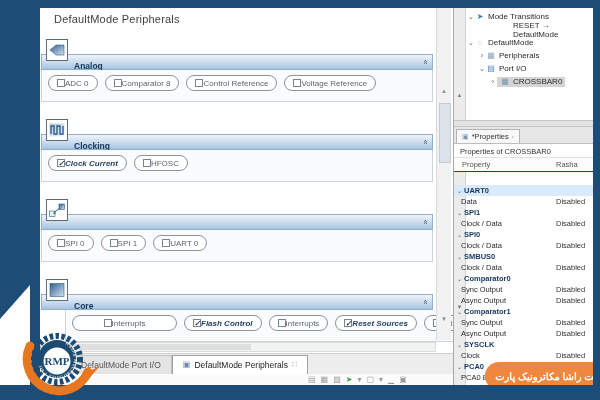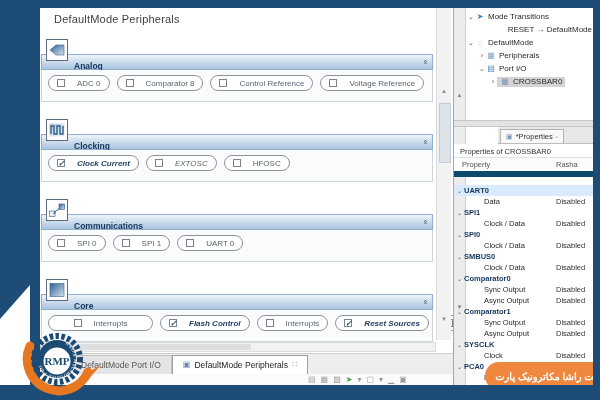--- a/index.html
+++ b/index.html
@@ -17,21 +17,21 @@
   
   .section{position:absolute;left:0;width:396px;}
   .group-iconbox{position:absolute;left:6px;width:22px;height:22px;background:#fff;border:1px solid #5d6c7c;
                  display:flex;align-items:center;justify-content:center;z-index:2;box-sizing:border-box;}
   .group-header{position:absolute;left:1px;width:392px;height:16px;box-sizing:border-box;
                 background:linear-gradient(#eff4fa,#a7c4df);border:1px solid #8fb0cf;}
   .group-header .gname{margin-left:32px;font-size:8.5px;font-weight:bold;color:#17365d;line-height:14px;display:inline-block;}
   .group-header .pin{position:absolute;right:5px;top:3px;font-size:8px;color:#2c4a6b;transform:rotate(90deg);line-height:8px;}
   .group-body{position:absolute;left:1px;width:392px;height:32px;box-sizing:border-box;background:#fafbfd;
               border:1px solid #ccd4dd;border-top:none;display:flex;gap:7px;padding:5px 0 0 6px;align-items:flex-start;}
-  .toggle-btn{display:inline-flex;align-items:center;gap:12px;height:16px;padding:0 8px;background:#fff;
+  .toggle-btn{display:inline-flex;align-items:center;gap:0;height:16px;padding:0 8px;background:#fff;
               border:1px solid #8a949e;border-radius:8px;font-size:8px;color:#5a6570;box-sizing:border-box;white-space:nowrap;}
   .toggle-btn .cb{width:8px;height:8px;border:1px solid #7a848e;font-size:8px;line-height:7px;color:#1d3a5f;
                   background:#fff;display:inline-block;text-align:center;box-sizing:border-box;}
   .toggle-btn.checked{color:#1d3a5f;font-weight:bold;font-style:italic;}
   .toggle-btn.italic{font-style:italic;}
   .toggle-btn.wide{min-width:105px;justify-content:center;}
   
   .vscroll{position:absolute;left:396px;top:0;width:15px;height:332px;background:#f2f2f2;border-left:1px solid #dadada;box-sizing:border-box;}
   .vscroll .arr{position:absolute;left:0;width:100%;text-align:center;font-size:6px;color:#8a8a8a;}
   .vscroll .thumb{position:absolute;left:2px;width:10px;top:95px;height:58px;background:#dde3e9;border:1px solid #c3ccd5;}
@@ -54,35 +54,35 @@
   .panel{position:absolute;left:413px;top:0;width:140px;height:377px;background:#fff;border-left:1px solid #a8a8a8;box-sizing:border-box;}
   .panel-scroll{position:absolute;left:0;top:0;width:12px;height:377px;background:#ececec;border-right:1px solid #d2d2d2;box-sizing:border-box;}
   .panel-scroll .arr{position:absolute;left:0;width:100%;text-align:center;font-size:6px;color:#808080;}
   .tree{position:absolute;left:13px;top:2px;right:1px;}
   .trow{height:13px;display:flex;align-items:center;font-size:8px;color:#2b2b2b;cursor:default;}
   .trow .exp{width:8px;font-size:7px;color:#555;text-align:center;flex:0 0 8px;}
   .trow .ticn{width:10px;font-size:8px;text-align:center;flex:0 0 10px;line-height:10px;}
   .trow .sel{background:#d4d4d4;padding:0 3px;display:inline-flex;align-items:center;gap:3px;}
   .splitter{position:absolute;left:0;top:112px;width:139px;height:7px;background:#e3e3e3;border-top:1px solid #c6c6c6;border-bottom:1px solid #c6c6c6;box-sizing:border-box;}
   .props{position:absolute;left:0;top:119px;width:139px;bottom:0;}
-  .props-tabs{height:16px;background:#e7e7e7;border-bottom:1px solid #bdbdbd;position:relative;margin-left:44px;}
+  .props-tabs{height:16px;background:#e7e7e7;border-bottom:1px solid #bdbdbd;position:relative;}
   .props-tab{position:absolute;left:2px;top:2px;height:14px;background:#f8f8f8;border:1px solid #b3b3b3;border-bottom:none;
              display:flex;align-items:center;gap:3px;padding:0 5px;font-size:7.5px;color:#333;box-sizing:border-box;}
   .props-tab .picn{font-size:7px;color:#7c97b4;line-height:7px;}
   .props-tab .pclose{font-size:6px;color:#999;line-height:6px;}
   .props-caption{height:14px;font-size:7.5px;color:#333;padding:3px 0 0 6px;border-bottom:1px solid #e2e2e2;background:#fff;box-sizing:border-box;}
   .props-subtabs{height:15px;background:#f3f3f3;border-bottom:1px solid #cfcfcf;position:relative;}
   .subtab{position:absolute;left:3px;top:1px;height:14px;padding:0 8px;background:#fbfbfb;border:1px solid #c5c5c5;border-bottom:none;
           font-size:7.5px;color:#444;line-height:13px;box-sizing:border-box;}
-  .props-header{height:13px;font-size:7.5px;color:#555;border-bottom:6px solid #0c4a6e;background:#fcfcfc;position:relative;}
+  .props-header{height:13px;font-size:7.5px;color:#555;border-bottom:1px solid #0c4a6e;background:#fcfcfc;position:relative;}
   .props-header .c1{position:absolute;left:8px;top:2px;}
   .props-header .c2{position:absolute;left:102px;top:2px;}
   .props-rows{position:absolute;left:0;top:58px;right:0;bottom:0;overflow:hidden;}
   .prow{height:11px;display:flex;align-items:center;font-size:7.5px;box-sizing:border-box;}
-  .prow .pname{flex:1;padding-left:30px;color:#2a2a2a;white-space:nowrap;overflow:hidden;}
+  .prow .pname{flex:1;padding-left:7px;color:#2a2a2a;white-space:nowrap;overflow:hidden;}
   .prow.group .pname{padding-left:3px;font-weight:bold;color:#14365c;}
   .prow .gexp{font-size:6px;color:#555;margin-right:2px;font-weight:normal;}
   .prow .pval{width:37px;color:#333;white-space:nowrap;}
   .prow.highlight{background:#d9eafc;}
   
   .badge{position:absolute;left:445px;top:354px;width:138px;height:28px;background:#f0873e;border-radius:14px;
          display:flex;align-items:center;justify-content:center;z-index:9;}
   .badge span{color:#ffffff;font-size:10px;font-weight:bold;direction:rtl;unicode-bidi:bidi-override;}
   .logo{position:absolute;left:8px;top:322px;width:98px;height:76px;z-index:10;}
 </style>
@@ -136,24 +136,20 @@
             </defs>
             <rect x="0.5" y="0.5" width="15" height="13" fill="url(#bgb)" opacity="0.35"></rect>
             <path d="M2 11 V3 H5 V11 H8 V3 H11 V11 H14 V3" fill="none" stroke="#2e5f8f" stroke-width="1.4"></path>
           </svg>
         </div>
         <div class="group-header" style="top: 126px;"><span class="gname">Clocking</span><span class="pin">«</span></div>
         <div class="group-body" style="top: 142px;">
           <div class="toggle-btn checked">
             <span class="cb">✓</span>
             <span>Clock Current</span>
-          </div>
-          <div class="toggle-btn italic">
-            <span class="cb"></span>
-            <span>EXTOSC</span>
           </div>
           <div class="toggle-btn">
             <span class="cb"></span>
             <span>HFOSC</span>
           </div>
         </div>
       </div>
       <div class="section" style="top: 0px;">
         <div class="group-iconbox" style="top: 191px;">
           <svg width="16" height="14" viewBox="0 0 16 14">
@@ -162,21 +158,21 @@
                 <stop offset="0" stop-color="#2e5f8f"></stop>
                 <stop offset="1" stop-color="#d5e3f2"></stop>
               </linearGradient>
             </defs>
             <rect x="10" y="1" width="5.5" height="5.5" fill="url(#bgc)" stroke="#2e5f8f" stroke-width="0.6"></rect>
             <rect x="0.5" y="8" width="5.5" height="5.5" fill="#e8eef5" stroke="#2e5f8f" stroke-width="0.6"></rect>
             <path d="M5 9.5 L11 5" stroke="#2e5f8f" stroke-width="1"></path>
             <path d="M4 11 L7 10.5 L5.5 8.5 Z" fill="#2e5f8f"></path>
           </svg>
         </div>
-        <div class="group-header" style="top: 206px;"><span class="gname">Communications</span><span class="pin">«</span></div>
+        <div class="group-header" style="top: 206px;"><span class="pin">«</span></div>
         <div class="group-body" style="top: 222px;">
           <div class="toggle-btn">
             <span class="cb"></span>
             <span>SPI 0</span>
           </div>
           <div class="toggle-btn">
             <span class="cb"></span>
             <span>SPI 1</span>
           </div>
           <div class="toggle-btn">
@@ -191,21 +187,21 @@
             <defs>
               <linearGradient id="bgd" x1="0" y1="0" x2="1" y2="1">
                 <stop offset="0" stop-color="#2e5f8f"></stop>
                 <stop offset="1" stop-color="#d5e3f2"></stop>
               </linearGradient>
             </defs>
             <rect x="1" y="0.5" width="14" height="13" fill="url(#bgd)" stroke="#2e5f8f" stroke-width="0.6"></rect>
           </svg>
         </div>
         <div class="group-header" style="top: 286px;"><span class="gname">Core</span><span class="pin">«</span></div>
-        <div class="group-body" style="top: 302px;">
+        <div class="group-body" style="top: 302px; margin-left: 24px;">
           <div class="toggle-btn wide">
             <span class="cb"></span>
             <span>Interrupts</span>
           </div>
           <div class="toggle-btn checked">
             <span class="cb">✓</span>
             <span>Flash Control</span>
           </div>
           <div class="toggle-btn">
             <span class="cb"></span>
@@ -263,21 +259,21 @@
       <span class="arr" style="top:296px">▼</span>
     </div>
     <div class="tree" id="tree">
         <div class="trow" style="padding-left: 0px;">
           <span class="exp">⌄</span>
           <span style="display: inline-flex; align-items: center; gap: 3px;">
             <span class="ticn" style="color: rgb(58, 122, 189);">➤</span>
             <span>Mode Transitions</span>
           </span>
         </div>
-        <div class="trow" style="padding-left: 22px; justify-content: flex-end;">
+        <div class="trow" style="padding-left: 38px;">
           <span class="exp"></span>
           <span style="display: inline-flex; align-items: center; gap: 3px;">
             <span>RESET → DefaultMode</span>
           </span>
         </div>
         <div class="trow" style="padding-left: 0px;">
           <span class="exp">⌄</span>
           <span style="display: inline-flex; align-items: center; gap: 3px;">
             <span class="ticn" style="color: rgb(138, 148, 160);">◌</span>
             <span>DefaultMode</span>

